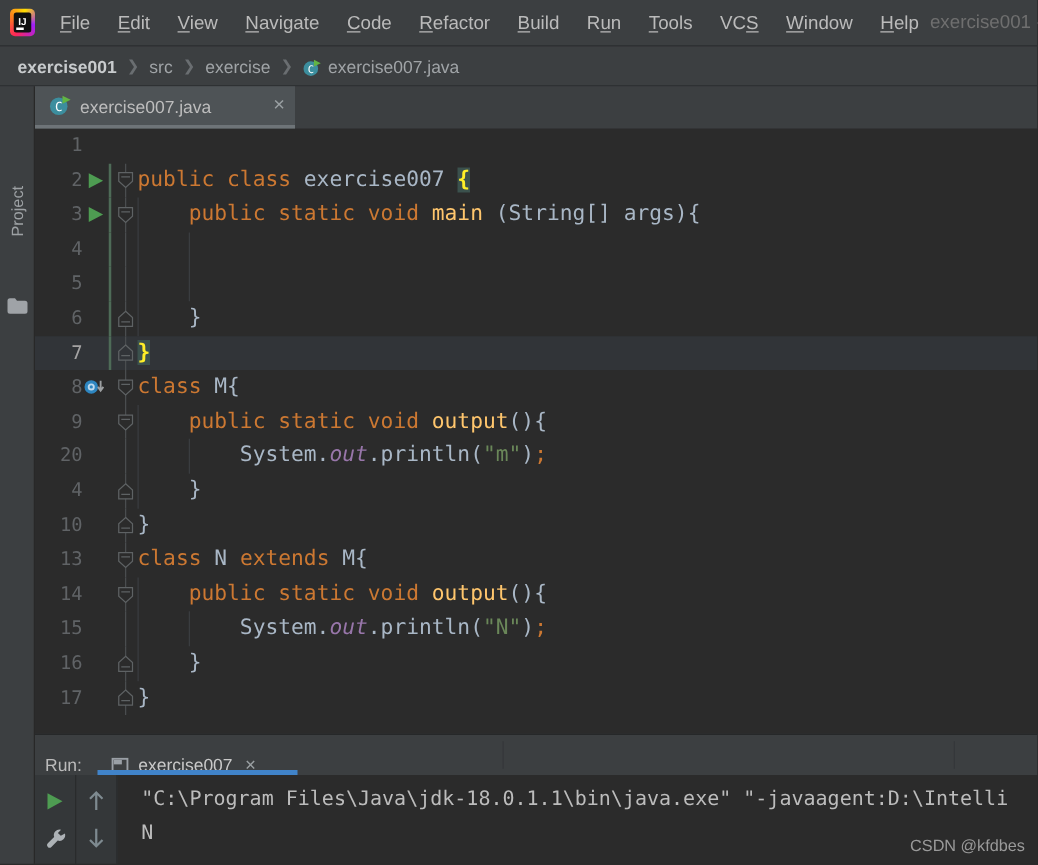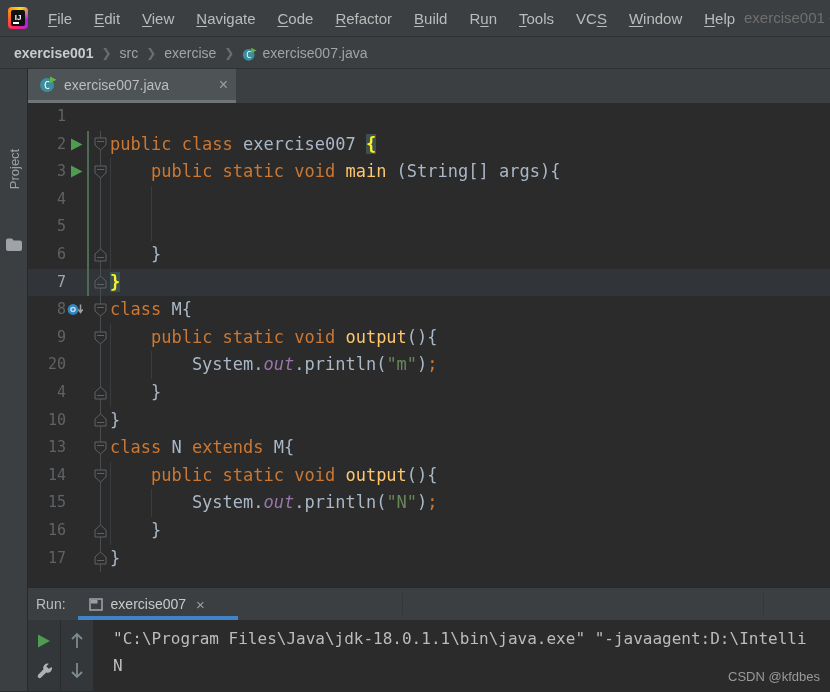--- a/index.html
+++ b/index.html
@@ -71,21 +71,21 @@
   .tok-s{color:var(--string)}
   .tok-f{color:var(--field);font-style:italic}
   .tok-sc{color:var(--keyword)}
   .tok-b{color:var(--brace-match-fg);background:var(--brace-match-bg);font-weight:bold}
   .tok-hl{background:var(--usage-highlight-bg)}
   .tok-hli{background:var(--usage-highlight-bg);font-style:italic}
   .guide{position:absolute;width:1px;background:#3A3D40}
 
   
   .runheader{height:33px;background:var(--bg-panel);border-top:1px solid #262829;
-             position:relative;display:flex;align-items:center;flex:none}
+             position:relative;display:flex;align-items:flex-end;flex:none}
   .run-label{color:#bbbbbb;font-size:14px;margin-left:8px}
   .run-tab{display:flex;align-items:center;gap:8px;margin-left:23px;color:#c9c9c9;font-size:14px;cursor:default}
   .run-tab .tab-close{margin-left:2px;font-size:15px}
   .run-underline{position:absolute;left:50px;bottom:0;width:160px;height:4px;background:var(--tab-underline-active)}
   .run-sep{position:absolute;top:5px;bottom:5px;width:1px;background:#34373a}
 
   .consolewrap{height:71px;display:flex;background:var(--bg-editor);position:relative}
   .ccol{width:33px;flex:none;background:#343739;border-right:1px solid #292b2c;
         display:flex;flex-direction:column;align-items:center;justify-content:space-evenly;padding:2px 0}
   .cbtn{display:flex;align-items:center;justify-content:center;width:22px;height:22px;cursor:pointer}

